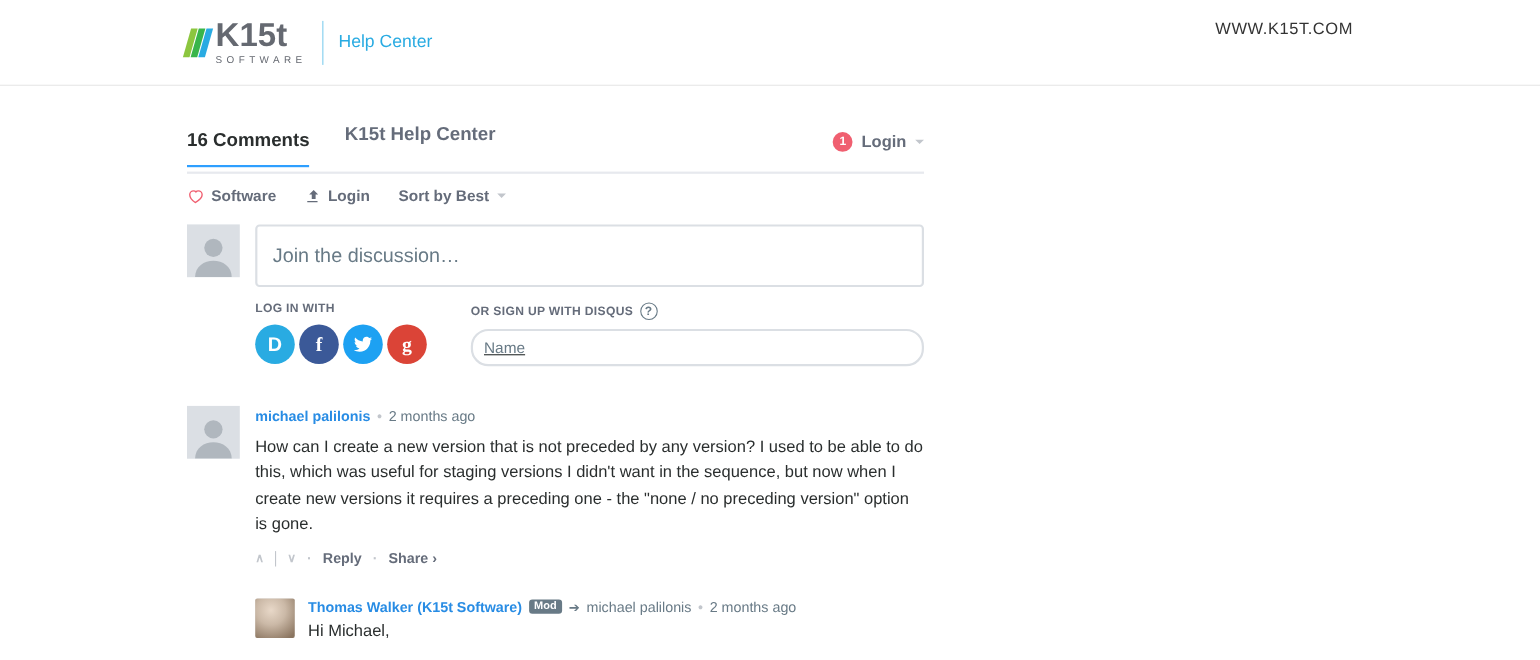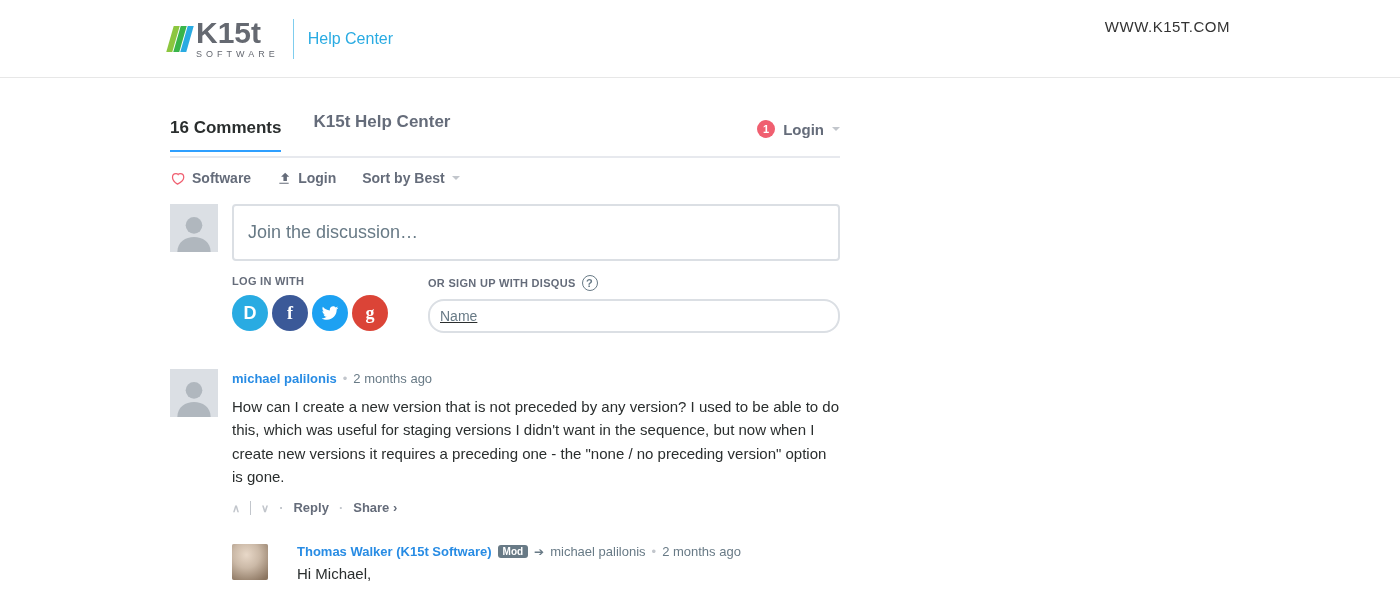--- a/index.html
+++ b/index.html
@@ -55,21 +55,21 @@
   .comment-body { flex: 1; font-size: 15px; color: #2a2e2e; line-height: 1.55; }
   .comment-head { display: flex; align-items: center; gap: 6px; font-size: 13px; }
   .author { color: #288ce4; font-weight: 700; }
   .dot { color: #c2c6cc; }
   .ago { color: #687a86; }
   .comment-text { margin-top: 6px; }
   .comment-actions { display: flex; align-items: center; gap: 10px; margin-top: 10px; font-size: 13px; color: #656c7a; font-weight: 600; }
   .vote { color: #c2c6cc; font-size: 11px; }
   .vbar { width: 1px; height: 14px; background: #c2c6cc; }
   .reply-chain { margin-left: 62px; margin-top: 26px; }
-  .reply { display: flex; gap: 29px; }
+  .reply { display: flex; gap: 12px; }
   .reply-avatar { width: 36px; height: 36px; background: #d0c8c0; border-radius: 2px; overflow: hidden; position: relative; }
   .reply-avatar::after { content: ""; position: absolute; inset: 0; background: radial-gradient(circle at 40% 30%, #e8d8c8 0%, #cbb9a7 40%, #8b7560 90%); }
   .reply-body { flex: 1; font-size: 15px; }
   .reply-head { display: flex; align-items: center; gap: 6px; font-size: 13px; flex-wrap: wrap; }
   .mod-badge { background: #687a86; color: #fff; font-size: 10px; font-weight: 700; padding: 1px 5px; border-radius: 3px; }
   .reply-arrow { font-size: 12px; color: #687a86; }
   .reply-to { color: #687a86; }
   .reply-text { margin-top: 6px; }
 </style>
 </head>

